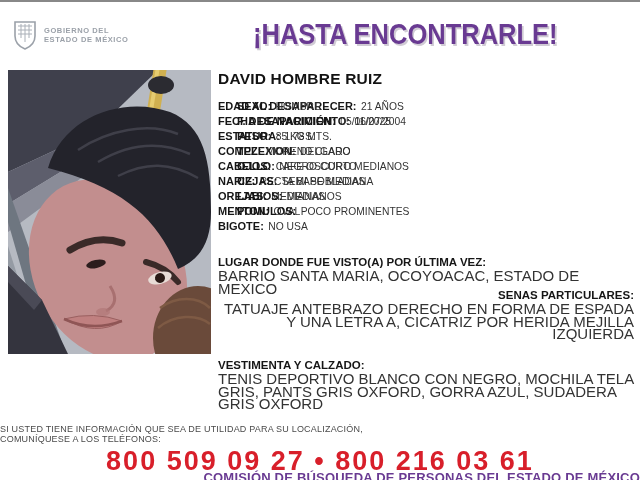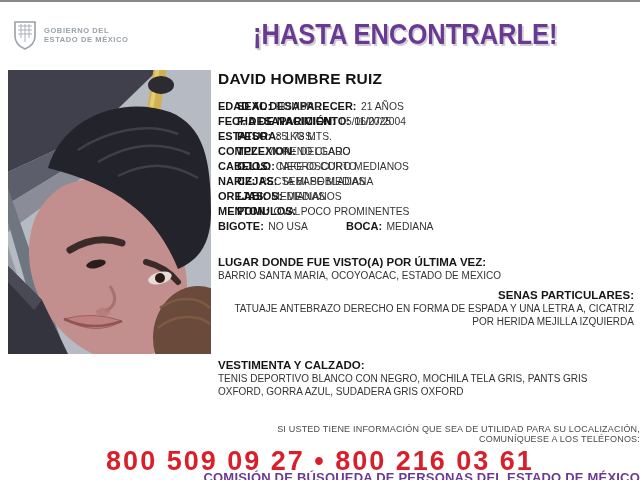--- a/index.html
+++ b/index.html
@@ -24,26 +24,26 @@
   .name{position:absolute;left:218px;top:68px;font-size:15.5px;font-weight:bold;color:#121212;letter-spacing:.2px;}
   .rows{position:absolute;left:218px;top:95px;width:420px;}
   .row{height:15px;line-height:15px;white-space:nowrap;}
   .col-right{position:absolute;left:237px;top:95px;width:185px;}
   .lbl{font-size:11px;font-weight:bold;color:#161616;}
   .val{font-size:10.3px;color:#333;}
   .boca{position:absolute;left:346px;top:215px;height:15px;line-height:15px;white-space:nowrap;}
   
   .section{position:absolute;left:218px;width:416px;}
   .sec-h{font-size:11.5px;font-weight:bold;color:#161616;}
-  .sec-b{font-size:10px;color:#333;line-height:12.5px;margin-top:2px;}
+  .sec-b{font-size:15px;color:#333;line-height:12.5px;margin-top:2px;}
   .sec-lugar{top:254px;}
   .sec-senas{top:287px;text-align:right;}
   .sec-vest{top:357px;}
   
-  .foot-info{position:absolute;left:0;top:423px;width:640px;text-align:right;
+  .foot-info{position:absolute;left:0;top:423px;width:640px;text-align:left;
     font-size:9px;color:#4a4a4a;line-height:9.5px;letter-spacing:.2px;}
   .phones{position:absolute;left:0;top:444px;width:640px;text-align:center;
     font-size:27px;font-weight:800;color:#d81f2a;letter-spacing:2px;white-space:nowrap;}
   .org{position:absolute;left:0;top:468px;width:640px;text-align:right;
     font-size:13px;font-weight:bold;color:#693a92;letter-spacing:.2px;}
 </style>
 </head>
 <body>
 
 <div class="poster">
@@ -189,24 +189,20 @@
       <div class="row">
       <span class="lbl">LABIOS:</span>
       <span class="val">MEDIANOS</span>
     </div>
       <div class="row">
       <span class="lbl">POMULOS:</span>
       <span class="val">POCO PROMINENTES</span>
     </div>
     </div>
 
-  <div class="boca">
-    <span class="lbl">BOCA:</span>
-    <span class="val">MEDIANA</span>
-  </div>
 
   <div class="section sec-lugar">
     <div class="sec-h">LUGAR DONDE FUE VISTO(A) POR ÚLTIMA VEZ:</div>
     <div class="sec-b">BARRIO SANTA MARIA, OCOYOACAC, ESTADO DE MEXICO</div>
   </div>
 
   <div class="section sec-senas">
     <div class="sec-h">SENAS PARTICULARES:</div>
     <div class="sec-b">TATUAJE  ANTEBRAZO DERECHO EN FORMA DE ESPADA Y UNA LETRA A, CICATRIZ POR HERIDA  MEJILLA IZQUIERDA</div>
   </div>

